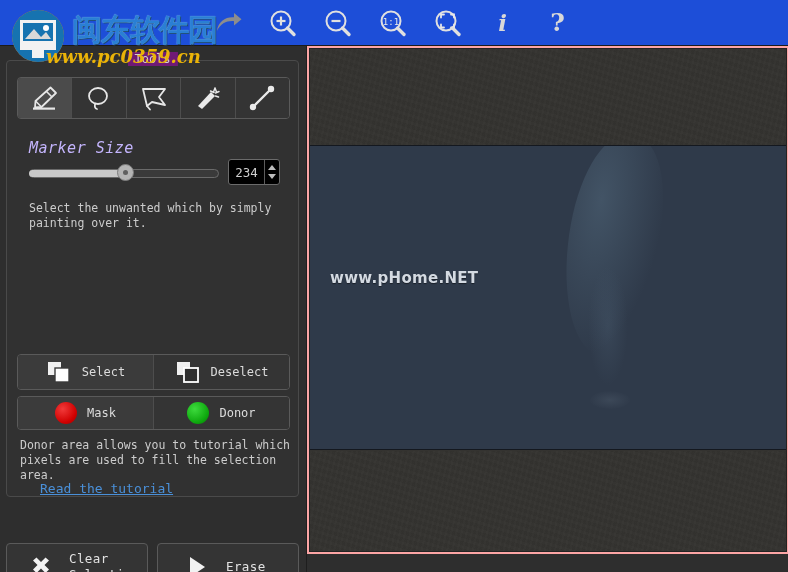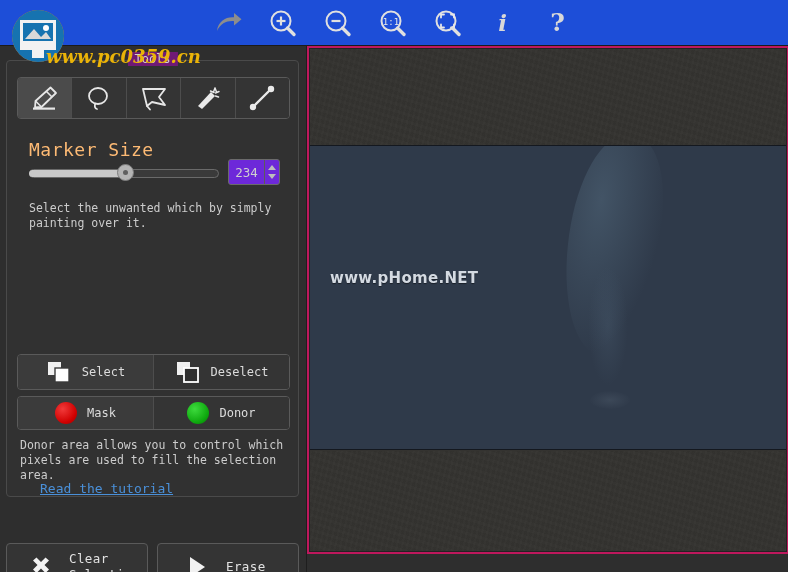--- a/index.html
+++ b/index.html
@@ -107,22 +107,23 @@
     border-right: 1px solid #4d4d4d;
     background: #343434;
   }
   .tool-cell:last-child { border-right: none; }
   .tool-cell.active { background: #4b4b4b; }
   .tool-cell svg { display: block; }
 
   
   #ms-label {
     position: absolute; left: 22px; top: 78px;
-    color: #fdba74; font-size: 18px;
+    color: #c4b5fd; font-size: 15px;
     letter-spacing: .5px;
+    font-style: italic;
   }
   #slider {
     position: absolute; left: 22px; top: 104px;
     width: 190px; height: 16px;
   }
   #slider-track {
     position: absolute; left: 0; top: 4px;
     width: 190px; height: 9px;
     border: 1px solid #6a6a6a;
     border-radius: 5px;
@@ -144,21 +145,21 @@
   #slider-thumb::after {
     content: ""; position: absolute;
     left: 5px; top: 5px; width: 5px; height: 5px;
     border-radius: 50%; background: #5f5f5f;
   }
   #spin {
     position: absolute; left: 221px; top: 98px;
     width: 52px; height: 26px;
     border: 1px solid #6b6b6b;
     border-radius: 3px;
-    background: #6d28d9;
+    background: #000000;
     display: flex;
   }
   #spin-val {
     flex: 1; display: flex; align-items: center; justify-content: center;
     color: #cfcfcf; font-size: 12.5px;
   }
   #spin-arrows {
     width: 15px; border-left: 1px solid #5c5c5c;
     display: flex; flex-direction: column;
     align-items: center; justify-content: space-around;
@@ -253,21 +254,21 @@
   .btn-label {
     color: #e2e2e2; font-size: 12.5px; line-height: 16px;
     white-space: pre-line;
     letter-spacing: .4px;
   }
 
   
   #canvas-area {
     position: absolute; left: 306px; top: 46px;
     width: 482px; height: 526px;
-    background: #be185d;
+    background: #fca5a5;
     border-left: 1px solid #1e1e1e;
     overflow: hidden;
   }
   #canvas-inner {
     position: absolute; left: 2px; top: 2px;
     width: 478px; height: 504px;
     background: #343330;
     border: 1px solid #232323;
     overflow: hidden;
   }
@@ -382,20 +383,21 @@
   <div id="watermark">
     <svg id="wm-logo" viewBox="0 0 56 56" aria-hidden="true">
       <circle cx="28" cy="28" r="26" fill="#e8811a"></circle>
       <path d="M28 2 a26 26 0 0 1 0 52 a26 26 0 0 1 0 -52 Z" fill="#1673b0"></path>
       <rect x="10" y="12" width="36" height="30" fill="#f2f2f2"></rect>
       <rect x="13" y="15" width="30" height="18" fill="#1673b0"></rect>
       <path d="M15 31 L24 21 L31 29 L36 24 L41 31 Z" fill="#d9d9d9"></path>
       <circle cx="36" cy="20" r="3" fill="#ffffff"></circle>
       <rect x="22" y="42" width="12" height="8" fill="#f2f2f2"></rect>
     </svg>
+    <div id="wm-cn">闽东软件园</div>
     <div id="wm-url">www.pc0359.cn</div>
   </div>
 
   <div id="left-panel">
 
     <div id="tools-box">
       <div id="tools-legend">Tools</div>
 
       <div id="tool-row">
 
@@ -478,21 +480,21 @@
         <div class="mask-cell">
           <span class="dot red"></span>
           <span>Mask</span>
         </div>
         <div class="mask-cell">
           <span class="dot green"></span>
           <span>Donor</span>
         </div>
       </div>
 
-      <div id="hint2">Donor area allows you to control which pixels
+      <div id="hint2">Donor area allows you to tutorial which pixels
 are used to fill the selection area.</div>
 
       <a id="tutorial-link" href="#">Read the tutorial</a>
     </div>
 
     <div id="clear-btn">
       <svg width="24" height="24" viewBox="0 0 24 24" aria-hidden="true">
         <path d="M4 5.5 L7.5 2.5 L12 7 L16.5 2.5 L20 5.5 L15.5 10 L20 14.5 L16.5 18 L12 13.5 L7.5 18 L4 14.5 L8.5 10 Z" fill="#f2f2f2"></path>
       </svg>
       <span class="btn-label">Clear

